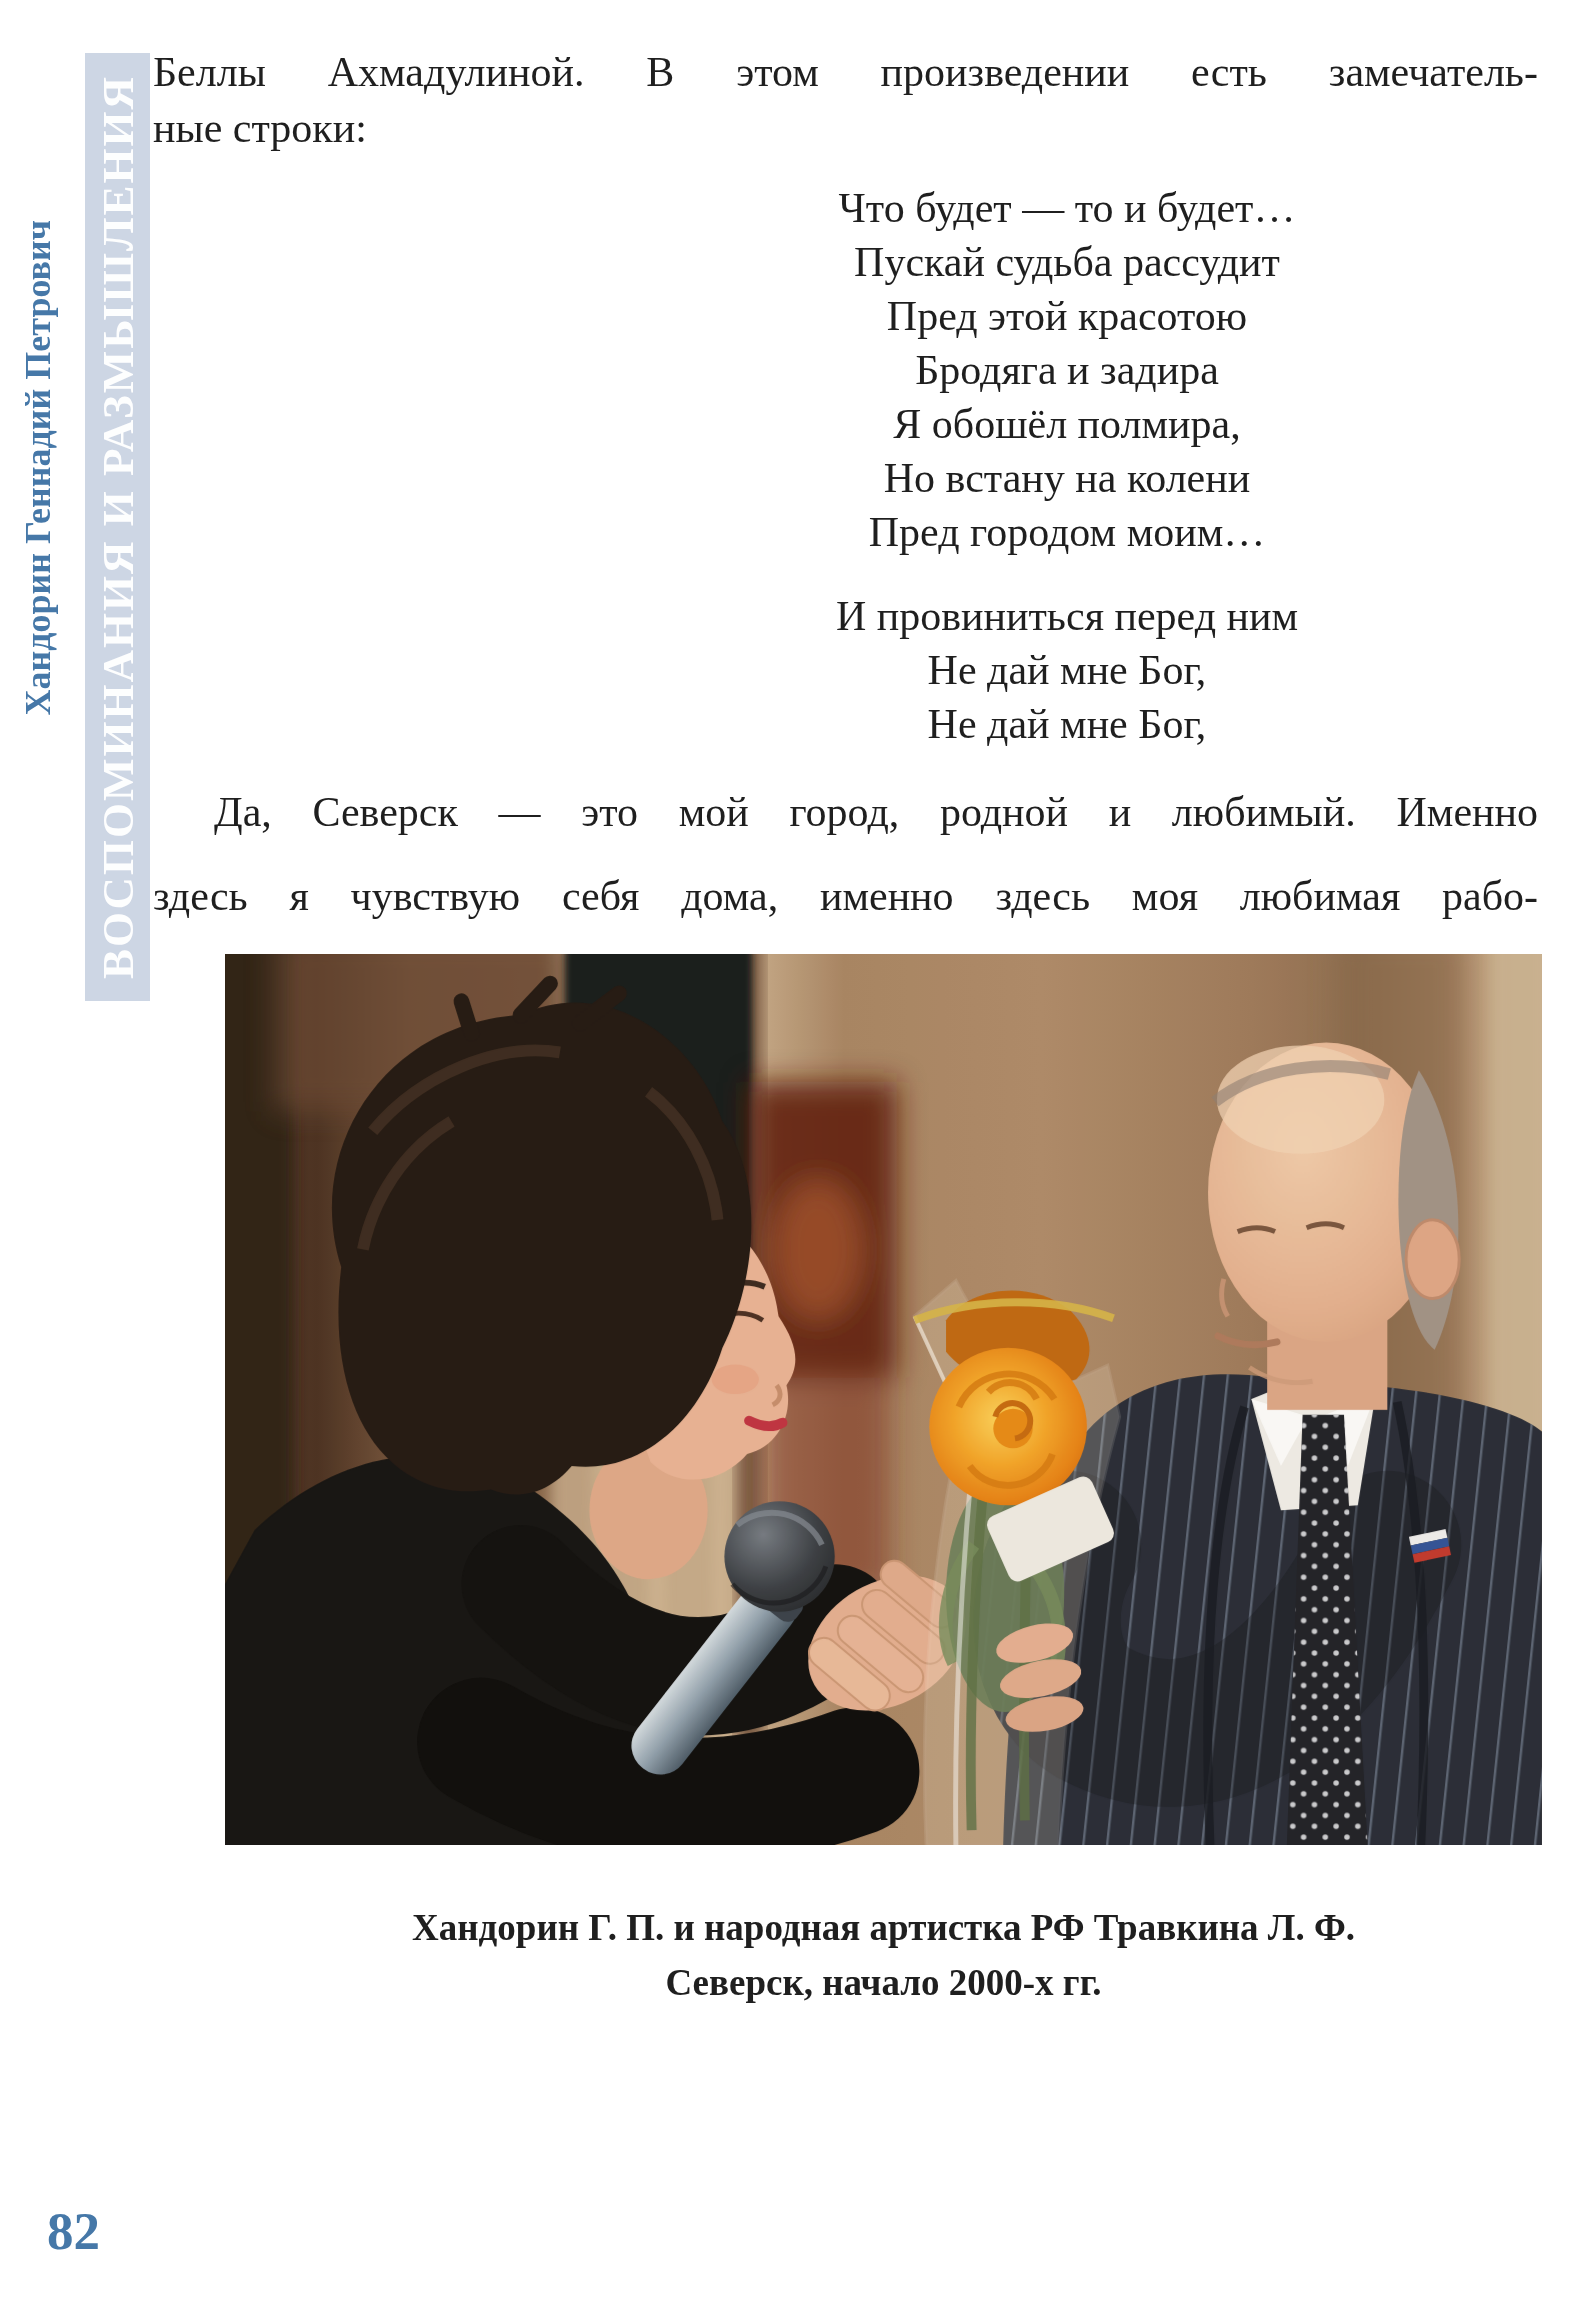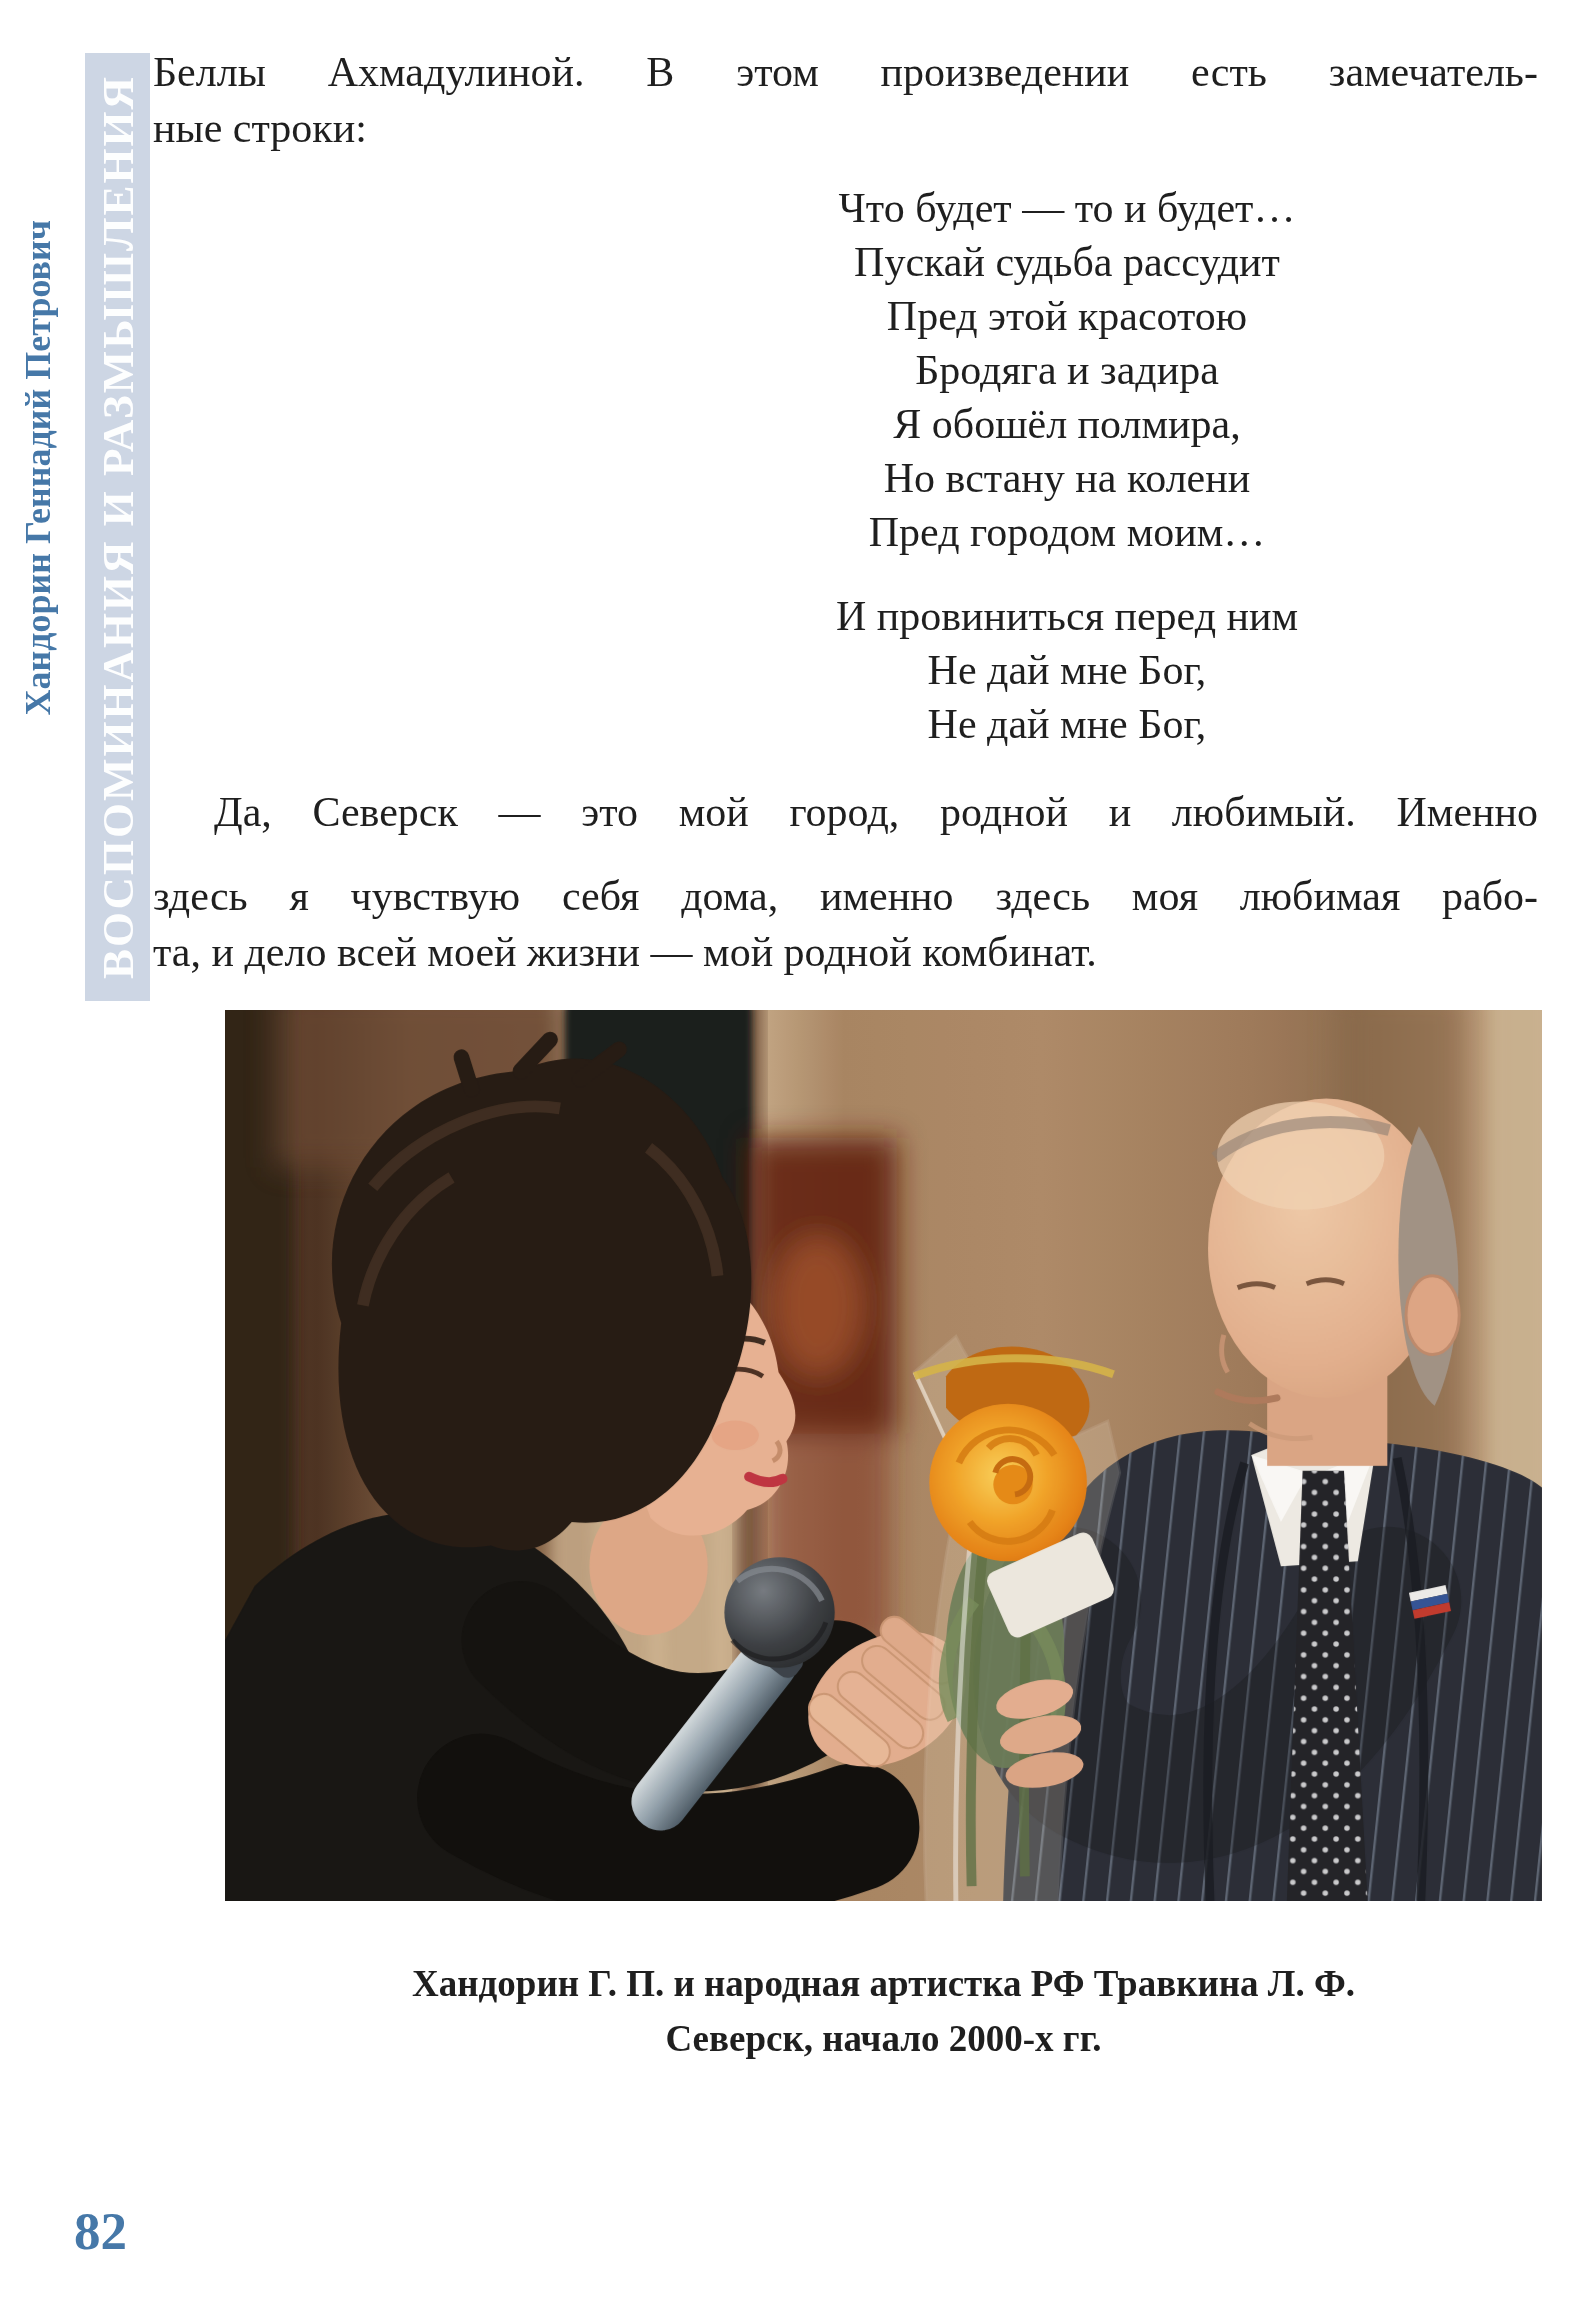--- a/index.html
+++ b/index.html
@@ -38,21 +38,21 @@
   .poem2{margin-top:29.6px;}
   .p3{margin-top:33px;}
   .photo-wrap{margin-top:29.6px;margin-left:72px;width:1317px;height:891px;}
   .photo-wrap svg{display:block;}
   .caption{
     margin-top:55px;margin-left:72px;width:1317px;text-align:center;
     font-weight:bold;font-size:37px;line-height:55px;
   }
   
   .page-num{
-    position:absolute;left:74px;top:2201px;font-size:53px;font-weight:bold;
+    position:absolute;left:47px;top:2201px;font-size:53px;font-weight:bold;
     color:#4678a8;
   }
 </style>
 </head>
 <body>
 
 <div class="page">
 
   <div class="band">
     <div class="band-label">ВОСПОМИНАНИЯ И РАЗМЫШЛЕНИЯ</div>
@@ -81,21 +81,20 @@
 
     <div class="poem poem2">
       <div>И провиниться перед ним</div>
       <div>Не дай мне Бог,</div>
       <div>Не дай мне Бог,</div>
     </div>
 
     <div class="p p3">
       <div class="jl ind">Да, Северск — это мой город, родной и любимый. Именно</div>
       <div class="jl">здесь я чувствую себя дома, именно здесь моя любимая рабо-</div>
-      <div class="nl">та, и дело всей моей жизни — мой родной комбинат.</div>
     </div>
 
     <div class="photo-wrap">
       <svg viewBox="0 0 1337 905" width="1317" height="891" preserveAspectRatio="none" role="img">
         <defs>
           <filter id="b3" x="-20%" y="-20%" width="140%" height="140%">
               <feGaussianBlur stdDeviation="3"></feGaussianBlur>
             </filter>
           <filter id="b7" x="-20%" y="-20%" width="140%" height="140%">
               <feGaussianBlur stdDeviation="7"></feGaussianBlur>

